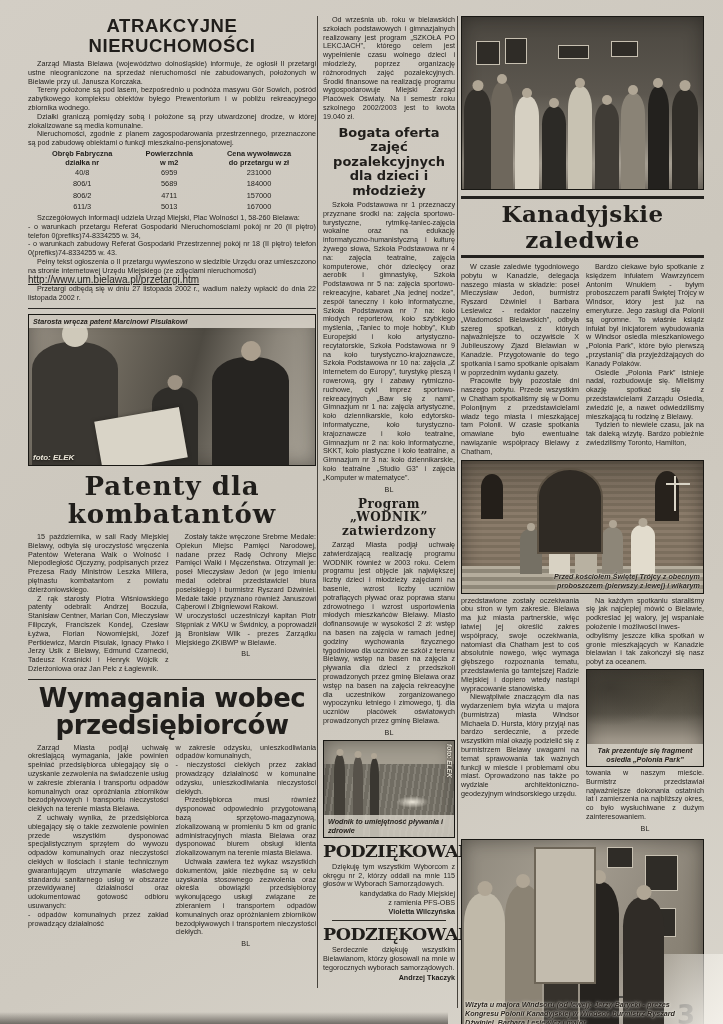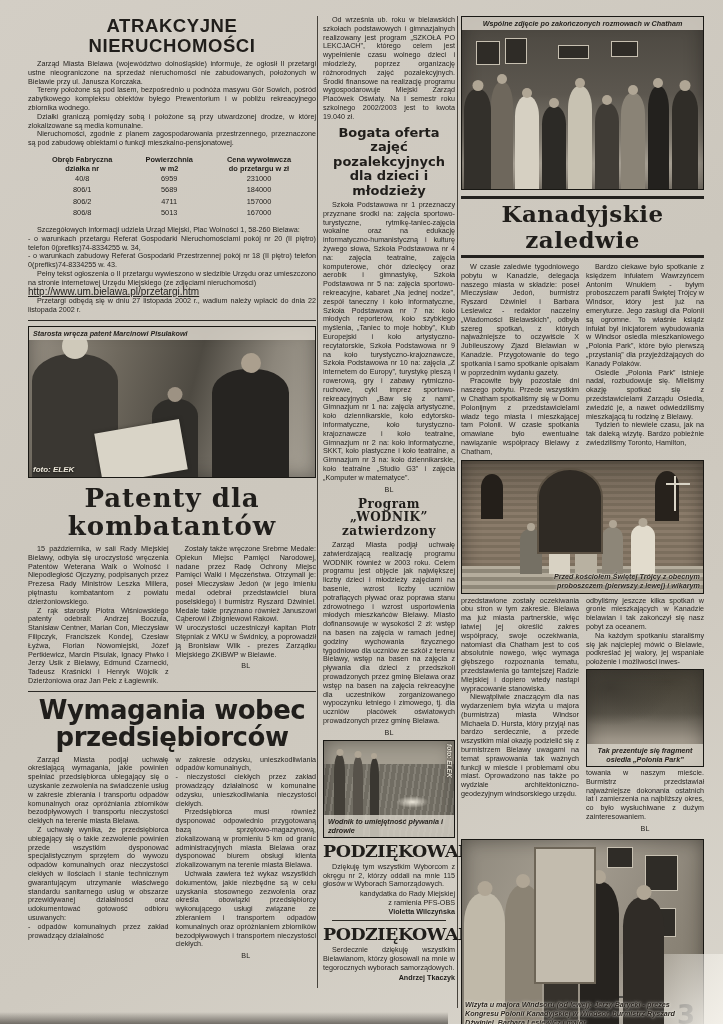--- a/index.html
+++ b/index.html
@@ -40,21 +40,21 @@
     text-align:center;margin:4px 0 3px;}
   .h-wodnik{font-family:"DejaVu Serif",serif;font-weight:bold;font-size:12px;line-height:13.5px;
     text-align:center;letter-spacing:.5px;margin:4px 0 3px;}
   .h-kanada{font-family:"DejaVu Serif",serif;font-weight:bold;font-size:23px;line-height:26px;
     text-align:center;letter-spacing:.5px;border-top:3px solid #23211e;border-bottom:3px solid #23211e;
     padding:2px 0;margin:6px 0 5px;}
   .h-thanks{font-family:"DejaVu Serif",serif;font-weight:bold;font-size:17.5px;line-height:19px;
     text-align:center;letter-spacing:-0.5px;margin:4px 0 2px;}
 
   
-  table.plots{width:96%;margin:8px auto;border-collapse:collapse;}
+  table.plots{width:96%;margin:2px auto;border-collapse:collapse;}
   table.plots th{font-size:7.4px;line-height:8.6px;white-space:pre-line;font-weight:bold;
     text-align:center;padding:0 2px;}
   table.plots td{font-size:7.4px;line-height:9.2px;text-align:center;}
   .url a{font-size:10px;color:#201e1b;text-decoration:underline;}
 
   
   figure{margin:0;position:relative;border:1.5px solid #191814;overflow:hidden;
     box-shadow:inset 0 0 18px rgba(20,18,15,.45);}
   .capTop,.capBot{position:absolute;left:0;right:0;font:bold italic 7.2px/9px "Liberation Sans",sans-serif;
     padding:2px 4px;z-index:5;}
@@ -133,21 +133,21 @@
             <td>806/1</td>
             <td>5689</td>
             <td>184000</td>
           </tr>
           <tr>
             <td>806/2</td>
             <td>4711</td>
             <td>157000</td>
           </tr>
           <tr>
-            <td>806/8</td>
+            <td>611/3</td>
             <td>5013</td>
             <td>167000</td>
           </tr>
         </tbody>
       </table>
       <p class="bp ind">Szczegółowych informacji udziela Urząd Miejski, Plac Wolności 1, 58-260 Bielawa:</p>
       <p class="bp">- o warunkach przetargu Referat Gospodarki Nieruchomościami pokój nr 20 (II piętro) telefon 0(prefiks)74-8334255 w. 34,</p>
       <p class="bp">- o warunkach zabudowy Referat Gospodarki Przestrzennej pokój nr 18 (II piętro) telefon 0(prefiks)74-8334255 w. 43.</p>
       <p class="bp ind">Pełny tekst ogłoszenia o II przetargu wywieszono w siedzibie Urzędu oraz umieszczono na stronie internetowej Urzędu Miejskiego (ze zdjęciami nieruchomości)</p>
       <p class="bp url"><a href="#">http://www.um.bielawa.pl/przetargi.htm</a></p>
@@ -229,21 +229,20 @@
 
     <section>
       <h4 class="h-thanks">PODZIĘKOWANIE</h4>
       <p class="bp ind">Serdecznie dziękuję wszystkim Bielawianom, którzy głosowali na mnie w tegorocznych wyborach samorządowych.</p>
       <p class="sig b">Andrzej Tkaczyk</p>
     </section>
   </section>
 
   <section class="col colR">
     <figure id="photo-group">
-      <figcaption class="capTop" style="text-align:center;">Wspólne zdjęcie po zakończonych rozmowach w Chatham</figcaption>
       <i class="frame" style="left:6%;top:14%;width:9%;height:13%;"></i>
       <i class="frame" style="left:18%;top:12%;width:8%;height:14%;"></i>
       <i class="frame" style="left:40%;top:16%;width:12%;height:7%;"></i>
       <i class="frame" style="left:62%;top:14%;width:10%;height:8%;"></i>
       <i class="pp" style="left:1%;width:11%;height:58%;--c:#33302b;--hs:11px;"></i>
       <i class="pp" style="left:12%;width:9%;height:62%;--c:#6e675c;--hs:10px;"></i>
       <i class="pp" style="left:22%;width:10%;height:54%;--c:#d6d0c2;--hs:10px;"></i>
       <i class="pp" style="left:33%;width:10%;height:48%;--c:#2c2a26;--hs:10px;"></i>
       <i class="pp" style="left:44%;width:10%;height:60%;--c:#c8c2b2;--hs:10px;"></i>
       <i class="pp" style="left:55%;width:10%;height:50%;--c:#403c36;--hs:10px;"></i>
@@ -280,22 +279,22 @@
       <i class="pp" style="left:70%;bottom:14%;width:10%;height:37%;--c:#e2dccd;--hs:9px;"></i>
       <figcaption class="capOverlay" style="max-width:70%;">Przed kościołem Świętej Trójcy z obecnym proboszczem (pierwszy z lewej) i wikarym</figcaption>
     </figure>
 
     <div class="two-col">
       <div>
         <p class="bp">przedstawione zostały oczekiwania obu stron w tym zakresie. Bielawa ma już miasta partnerskie, więc łatwiej jej określić zakres współpracy, swoje oczekiwania, natomiast dla Chatham jest to coś absolutnie nowego, więc wymaga głębszego rozpoznania tematu, przedstawienia go tamtejszej Radzie Miejskiej i dopiero wtedy nastąpi wypracowanie stanowiska.</p>
         <p class="bp ind">Niewątpliwie znaczącym dla nas wydarzeniem była wizyta u majora (burmistrza) miasta Windsor Michaela D. Hursta, który przyjął nas bardzo serdecznie, a przede wszystkim miał okazję podzielić się z burmistrzem Bielawy uwagami na temat sprawowania tak ważnych funkcji w mieście i problemami obu miast. Oprowadzono nas także po wydziale architektoniczno-geodezyjnym windsorskiego urzędu.</p>
       </div>
       <div>
+        <p class="bp ind">Na każdym spotkaniu staraliśmy się jak najcieplej mówić o Bielawie, podkreślać jej walory, jej wspaniałe położenie i możliwości inwes-</p>
         <p class="bp">odbyliśmy jeszcze kilka spotkań w gronie mieszkających w Kanadzie bielawian i tak zakończył się nasz pobyt za oceanem.</p>
-        <p class="bp ind">Na każdym spotkaniu staraliśmy się jak najcieplej mówić o Bielawie, podkreślać jej walory, jej wspaniałe położenie i możliwości inwes-</p>
         <figure id="photo-park" style="margin:2px 0;">
           <figcaption class="capBot" style="text-align:center;">Tak prezentuje się fragment osiedla „Polonia Park”</figcaption>
         </figure>
         <p class="bp">towania w naszym mieście. Burmistrz przedstawiał najważniejsze dokonania ostatnich lat i zamierzenia na najbliższy okres, co było wysłuchiwane z dużym zainteresowaniem.</p>
         <p class="byline">BL</p>
       </div>
     </div>
 
     <figure id="photo-mayor" style="margin-top:3px;">
       <i class="prop" style="left:30%;top:4%;width:24%;height:70%;background:#c3bcae;border:2px solid #6d6557;"></i>

